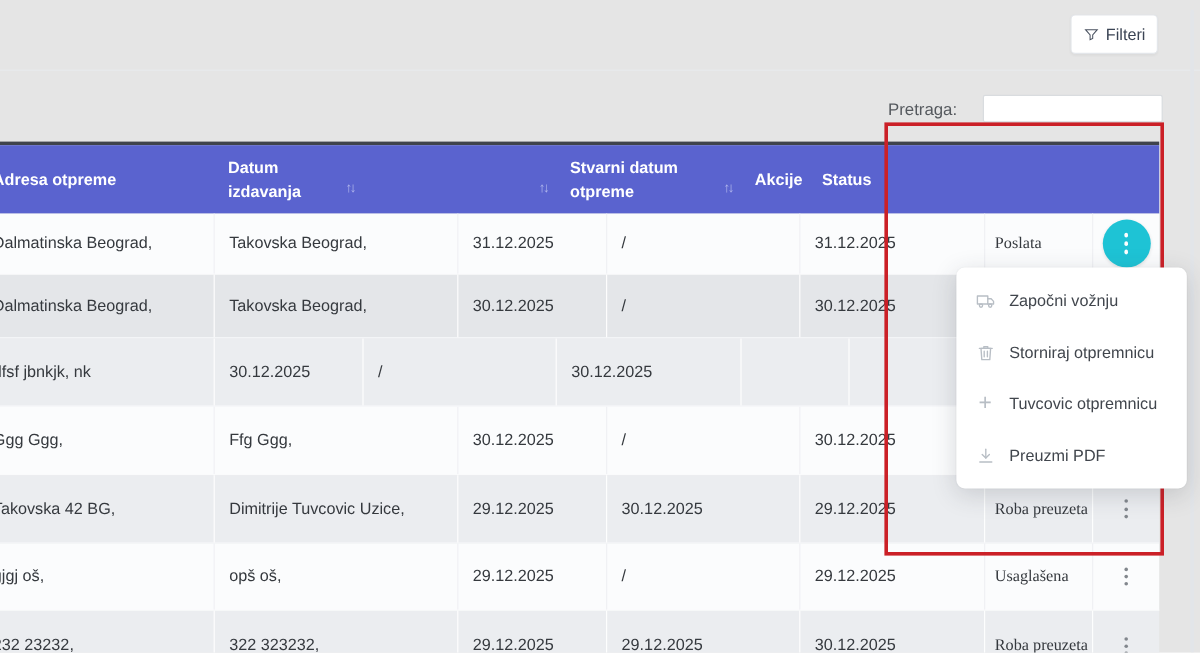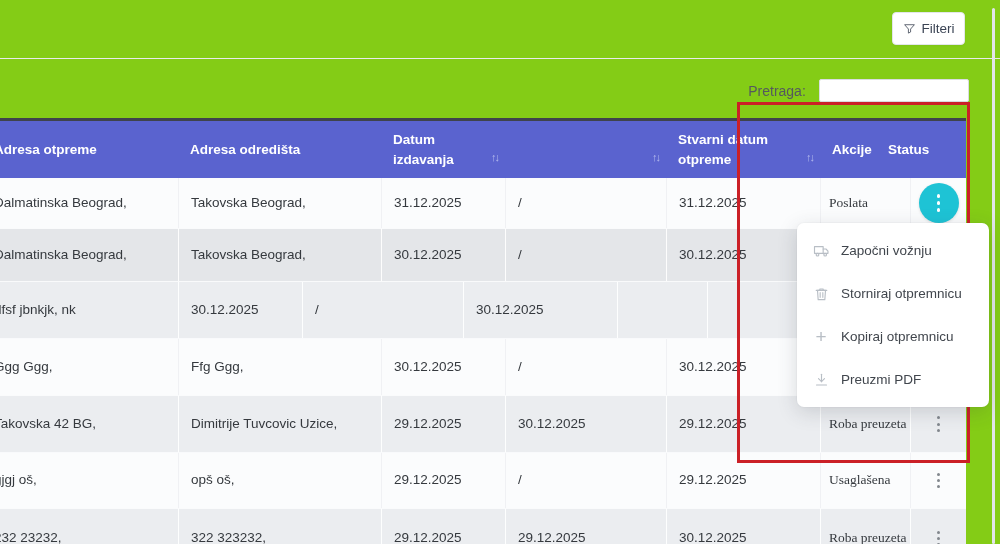--- a/index.html
+++ b/index.html
@@ -1,31 +1,31 @@
 <!DOCTYPE html>
 <html><head>
 <meta charset="utf-8">
 <style>
   * { margin:0; padding:0; box-sizing:border-box; }
   html,body { background:#fff; }
   body { font-family:"Liberation Sans","DejaVu Sans",sans-serif; color:#3c4147; }
-  .screen { position:relative; width:1000px; height:544px; overflow:hidden; background:#84cc16; }
+  .screen { position:relative; width:1000px; height:544px; overflow:hidden; background:#e5e5e5; }
 
   
   .filter-btn { position:absolute; left:892px; top:12px; width:73px; height:33px;
     background:#fff; border:1px solid #e3e6ea; border-radius:4px;
     box-shadow:0 1px 2px rgba(0,0,0,.04); display:flex; align-items:center; justify-content:center;
     gap:6px; font-size:13.5px; color:#3b4454; cursor:pointer; }
   .filter-btn svg { width:13px; height:13px; stroke:#4a5260; fill:none; stroke-width:1.6; }
   .toolbar-divider { position:absolute; left:0; top:58px; width:1000px; height:1px; background:#e8eaed; }
   .scroll-line { position:absolute; left:992px; top:8px; width:3px; height:536px; background:#e2e5e9; border-radius:2px; }
 
   
   .search-row { position:absolute; left:740px; top:79px; display:flex; align-items:center; }
-  .search-label { width:74px; text-align:center; font-size:14px; color:#55595e; margin-right:5px; }
+  .search-label { width:74px; text-align:left; font-size:14px; color:#55595e; margin-right:5px; }
   .search-input { width:150px; height:23px; border:1px solid #d9dcdf; border-radius:2px;
     font-size:13px; padding:0 6px; outline:none; }
 
   
   .table { position:absolute; left:-18px; top:118px; width:984px; }
   .thead-border { height:3px; background:#3f434c; }
   .thead { display:flex; background:#5a63cf; height:57px; }
   .th { position:relative; display:flex; align-items:center; padding-left:12px; padding-right:24px;
     color:#fff; font-size:13.5px; font-weight:700; line-height:1.45; }
   .th .sort { position:absolute; right:7px; bottom:12px; font-size:11px; font-weight:400;
@@ -88,23 +88,20 @@
     <span class="search-label">Pretraga:</span>
     <input class="search-input" type="text" value="" style="">
   </div>
 
   <div class="table">
     <div class="thead-border"></div>
     <div class="thead">
       <div class="th c1">
         <span>Adresa otpreme</span>
       </div>
-      <div class="th c2">
-        <span>Adresa odredišta</span>
-      </div>
       <div class="th c3">
         <span>Datum izdavanja</span>
         <span class="sort">↑↓</span>
       </div>
       <div class="th c4">
         <span class="sort">↑↓</span>
       </div>
       <div class="th c5">
         <span>Stvarni datum otpreme</span>
         <span class="sort">↑↓</span>
@@ -229,21 +226,21 @@
             <path d="M4 6.5h16"></path>
             <path d="M9.5 6.5V4.5h5v2"></path>
             <path d="M6 6.5l1 14h10l1-14z"></path>
             <path d="M10 10v7M14 10v7"></path>
           </svg>
       </span>
       <span class="menu-label">Storniraj otpremnicu</span>
     </div>
     <div class="menu-item">
       <span class="menu-icon">+</span>
-      <span class="menu-label">Kopiraj otpremnicu</span>
+      <span class="menu-label">Tuvcovic otpremnicu</span>
     </div>
     <div class="menu-item">
       <span class="menu-icon">
         <svg viewBox="0 0 24 24">
             <path d="M12 3.5v11"></path>
             <path d="M7.5 10l4.5 4.5L16.5 10"></path>
             <path d="M4.5 19.5h15"></path>
           </svg>
       </span>
       <span class="menu-label">Preuzmi PDF</span>

